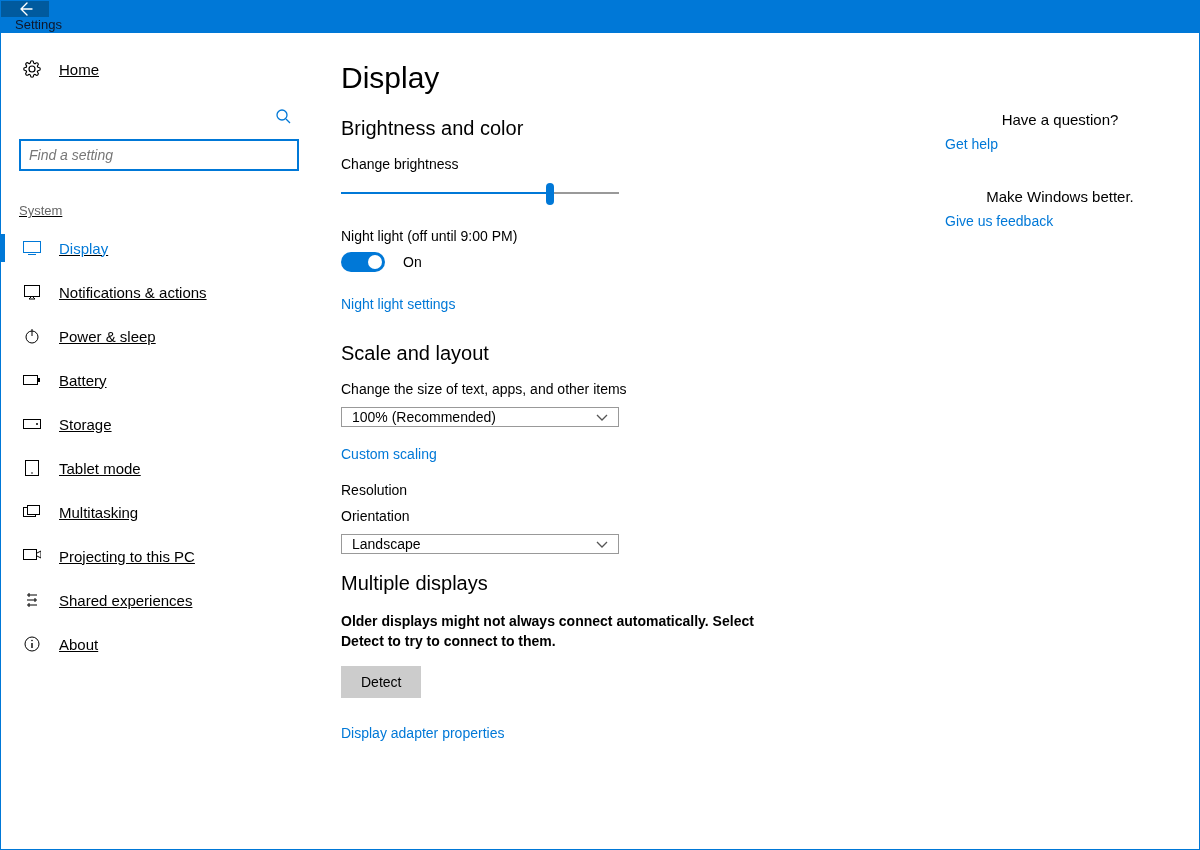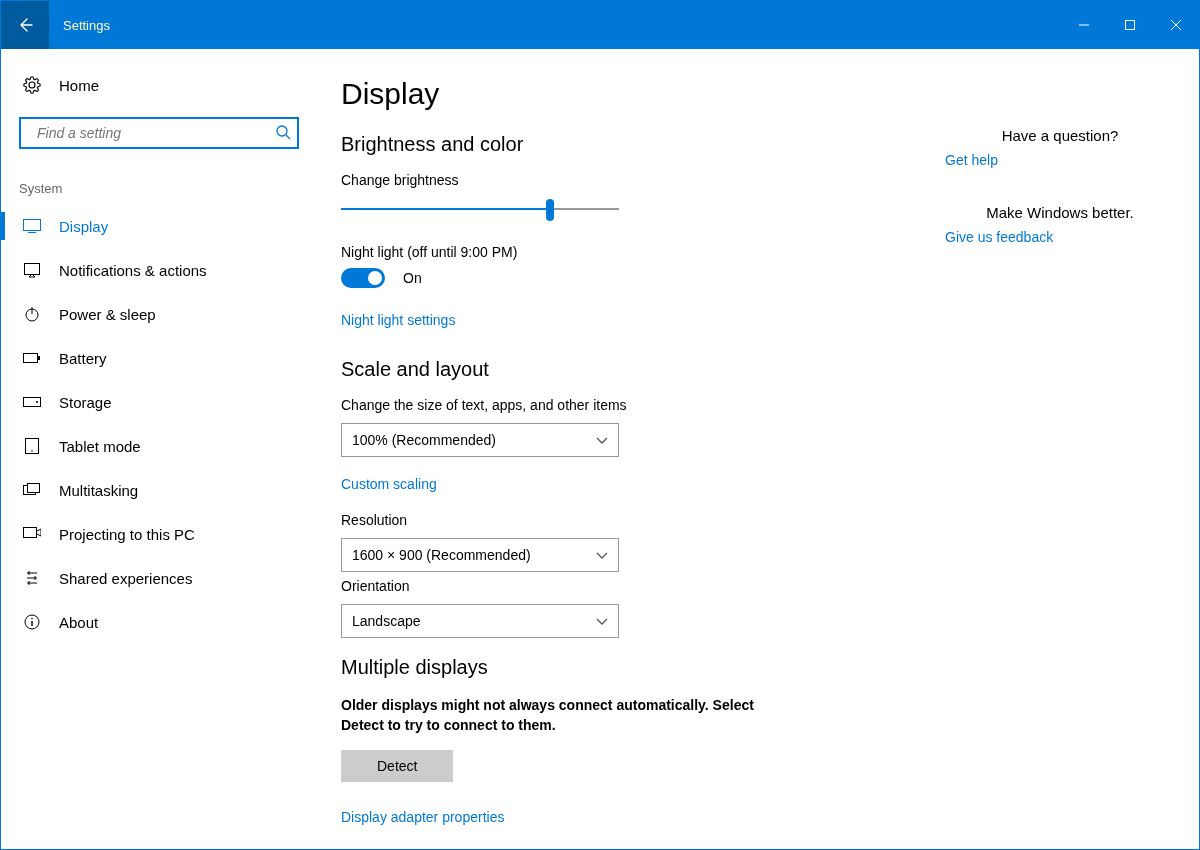--- a/index.html
+++ b/index.html
@@ -1,31 +1,31 @@
 <!DOCTYPE html>
 <html><head>
 <meta charset="utf-8">
 <style>
   * { box-sizing: border-box; margin: 0; padding: 0; font-family: "Segoe UI", Arial, sans-serif; }
   html, body { width: 1200px; height: 850px; overflow: hidden; background: #fff; }
   .window { width: 1200px; height: 850px; border: 1px solid #0078d7; display: flex; flex-direction: column; }
   
-  .titlebar { height: 48px; background: #0078d7; color: #fef9c3; display: flex; align-items: stretch; }
+  .titlebar { height: 32px; background: #0078d7; color: #0f172a; display: flex; align-items: stretch; flex-direction: column; }
   .titlebar .back { width: 48px; background: #005a9e; display: flex; align-items: center; justify-content: center; }
   .titlebar .title { display: flex; align-items: center; padding-left: 14px; font-size: 13px; }
   .titlebar .spacer { flex: 1; }
   .titlebar .winbtn { width: 46px; display: flex; align-items: center; justify-content: center; }
   .titlebar svg { display: block; }
   
   .body { flex: 1; display: flex; overflow: hidden; }
-  .sidebar { width: 312px; padding: 14px 0 0 0; }
+  .sidebar { width: 312px; padding: 14px 0 0 0; text-decoration: underline; }
   .home { display: flex; align-items: center; height: 44px; padding-left: 22px; gap: 18px; font-size: 15px; }
   .search-wrap { padding: 10px 14px 8px 18px; }
   .search { position: relative; }
-  .search input { width: 100%; height: 32px; border: 2px solid #0078d7; padding: 0 28px 0 16px; font-size: 14px; color: #666; outline: none; }
+  .search input { width: 100%; height: 32px; border: 2px solid #0078d7; padding: 0 28px 0 8px; font-size: 14px; color: #666; outline: none; margin-top: 38px; }
   .search input::placeholder { color: #777; font-style: italic; }
   .search .sicon { position: absolute; right: 8px; top: 7px; }
   .cat { padding: 24px 0 8px 18px; font-size: 13px; color: #666; }
   .navitem { display: flex; align-items: center; height: 44px; padding-left: 22px; gap: 18px; font-size: 15px; color: #000; position: relative; }
   .navitem.active { color: #0078d7; }
   .navitem.active::before { content: ""; position: absolute; left: 0; top: 8px; bottom: 8px; width: 4px; background: #0078d7; }
   .navicon { width: 18px; height: 18px; display: flex; align-items: center; justify-content: center; }
   
   .main { flex: 1; display: flex; padding: 28px 24px 0 28px; overflow: hidden; }
   .content { width: 560px; }
@@ -39,25 +39,25 @@
   .slider .fill { position: absolute; left: 0; top: 10px; height: 2px; background: #0078d7; width: 75%; }
   .slider .thumb { position: absolute; top: 1px; left: 75%; width: 8px; height: 22px; background: #0078d7; border-radius: 4px; transform: translateX(-50%); }
   
   .toggle-row { display: flex; align-items: center; gap: 18px; margin-bottom: 18px; }
   .toggle { width: 44px; height: 20px; border-radius: 10px; background: #0078d7; position: relative; }
   .toggle .knob { position: absolute; right: 3px; top: 3px; width: 14px; height: 14px; background: #fff; border-radius: 50%; }
   .toggle-label { font-size: 14px; }
   .link { color: #0078d7; font-size: 14px; cursor: pointer; display: inline-block; }
   .link.spaced { margin: 6px 0 22px 0; }
   
-  .dropdown { width: 278px; height: 20px; border: 1px solid #999; display: flex; align-items: center; justify-content: space-between; padding: 16px 10px; font-size: 14px; margin-bottom: 18px; background: #fff; }
+  .dropdown { width: 278px; height: 20px; border: 1px solid #999; display: flex; align-items: center; justify-content: space-between; padding: 9px 10px; font-size: 14px; margin-bottom: 18px; background: #fff; }
   .dropdown .chev { color: #555; }
   .sect { margin-top: 8px; }
   .para { font-size: 14px; max-width: 430px; line-height: 1.45; margin-bottom: 14px; font-weight: bold; }
-  .btn { height: 32px; padding: 0 36px; background: #ccc; border: none; font-size: 14px; cursor: pointer; }
+  .btn { height: 32px; padding: 0 20px; background: #ccc; border: none; font-size: 14px; cursor: pointer; }
   .aside h3 { font-size: 15px; font-weight: 400; margin-bottom: 8px; text-align: center; }
   .aside .link { margin-bottom: 36px; }
   .gap6 { margin-bottom: 6px; }
   .gap8 { margin-bottom: 8px; }
   .gap18 { margin-bottom: 18px; }
 </style>
 </head>
 <body>
 
 <div class="window">
@@ -230,26 +230,20 @@
         <div class="lbl">Change the size of text, apps, and other items</div>
         <div class="dropdown">
           <span>100% (Recommended)</span>
           <span class="chev"><svg width="12" height="8" viewBox="0 0 12 8">
                 <path d="M1 1 L6 6 L11 1" stroke="#555" fill="none" stroke-width="1.3"></path>
               </svg></span>
         </div>
         <span class="link gap18" style="display:inline-block;margin-bottom:20px">Custom scaling</span>
 
         <div class="lbl">Resolution</div>
-        <div class="dropdown gap6">
-          <span>1600 × 900 (Recommended)</span>
-          <span class="chev"><svg width="12" height="8" viewBox="0 0 12 8">
-                <path d="M1 1 L6 6 L11 1" stroke="#555" fill="none" stroke-width="1.3"></path>
-              </svg></span>
-        </div>
 
         <div class="lbl">Orientation</div>
         <div class="dropdown">
           <span>Landscape</span>
           <span class="chev"><svg width="12" height="8" viewBox="0 0 12 8">
                 <path d="M1 1 L6 6 L11 1" stroke="#555" fill="none" stroke-width="1.3"></path>
               </svg></span>
         </div>
 
         <h2 class="sect">Multiple displays</h2>

